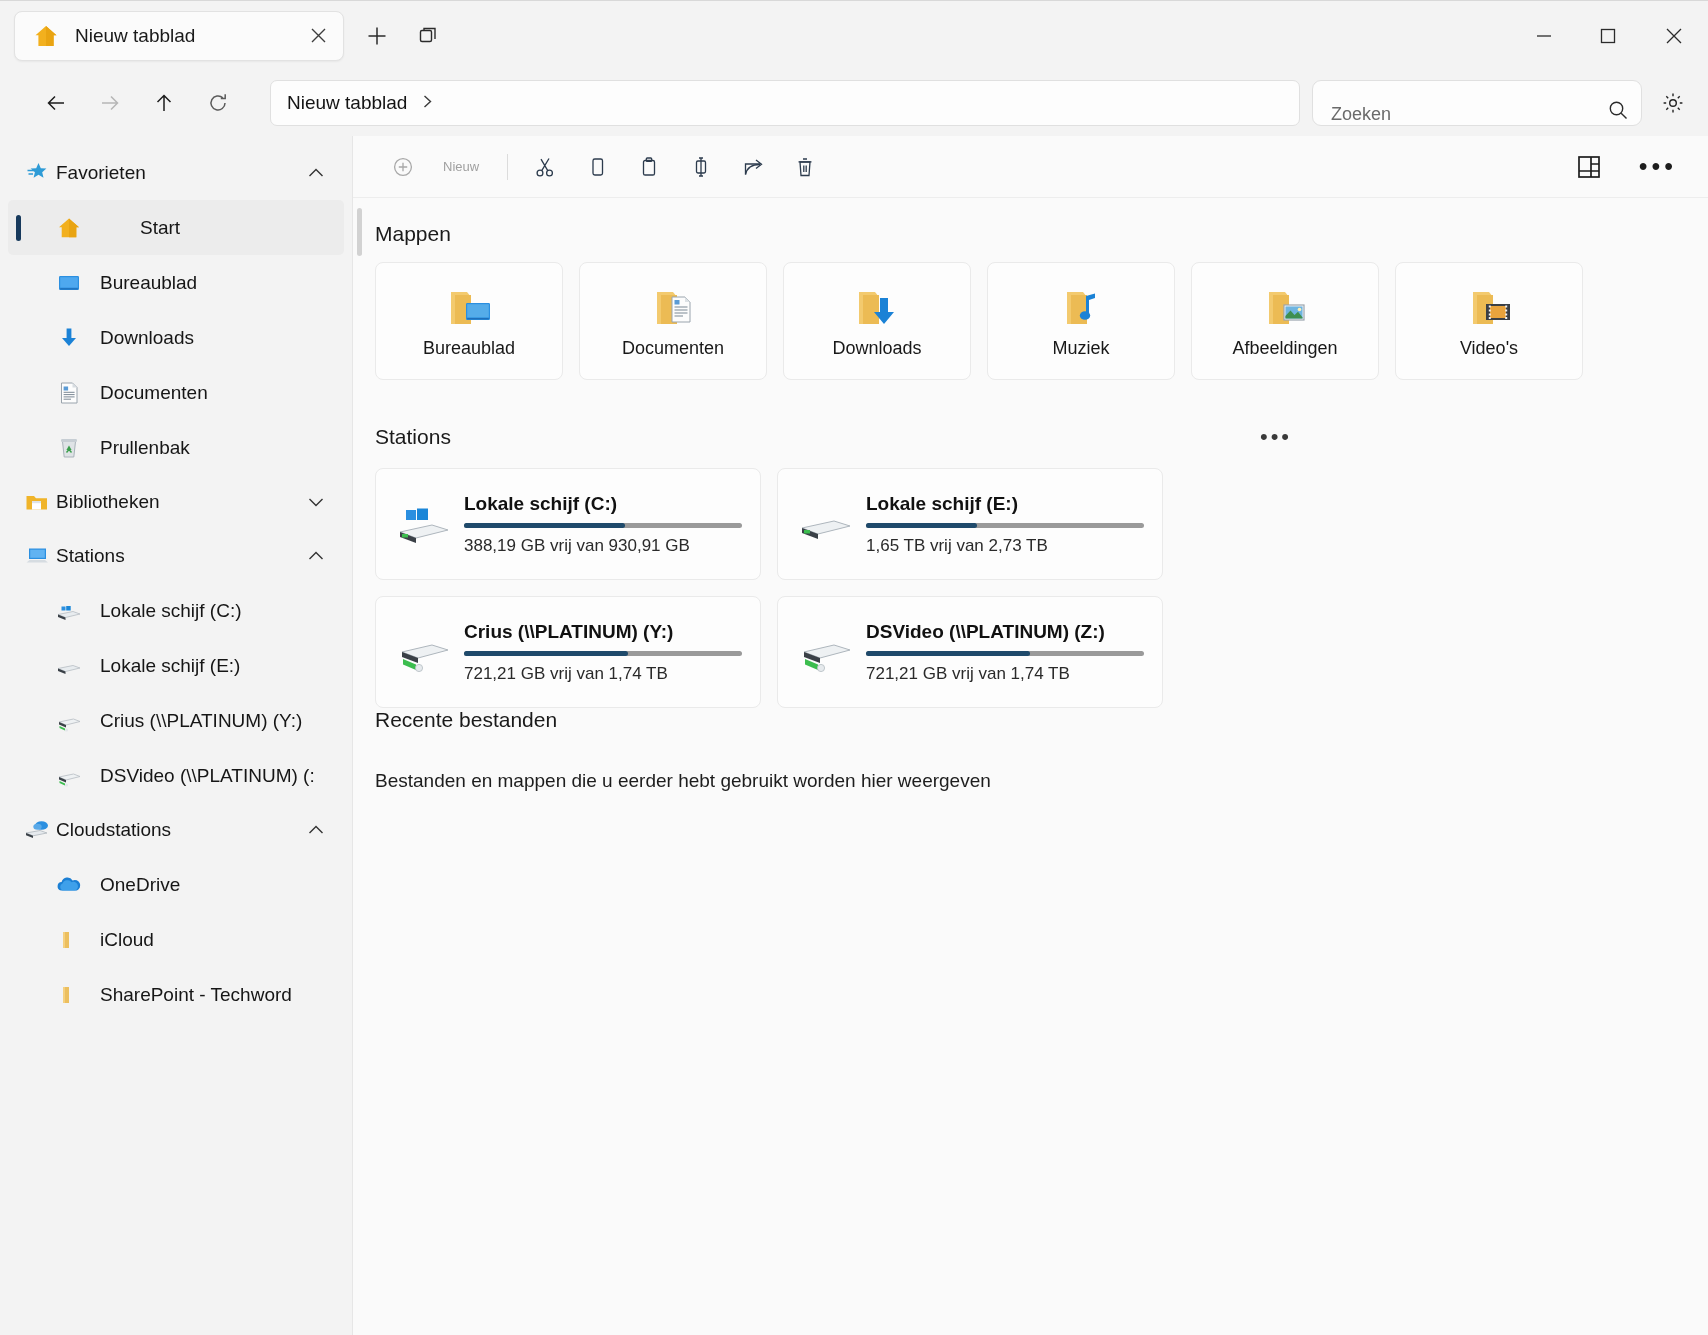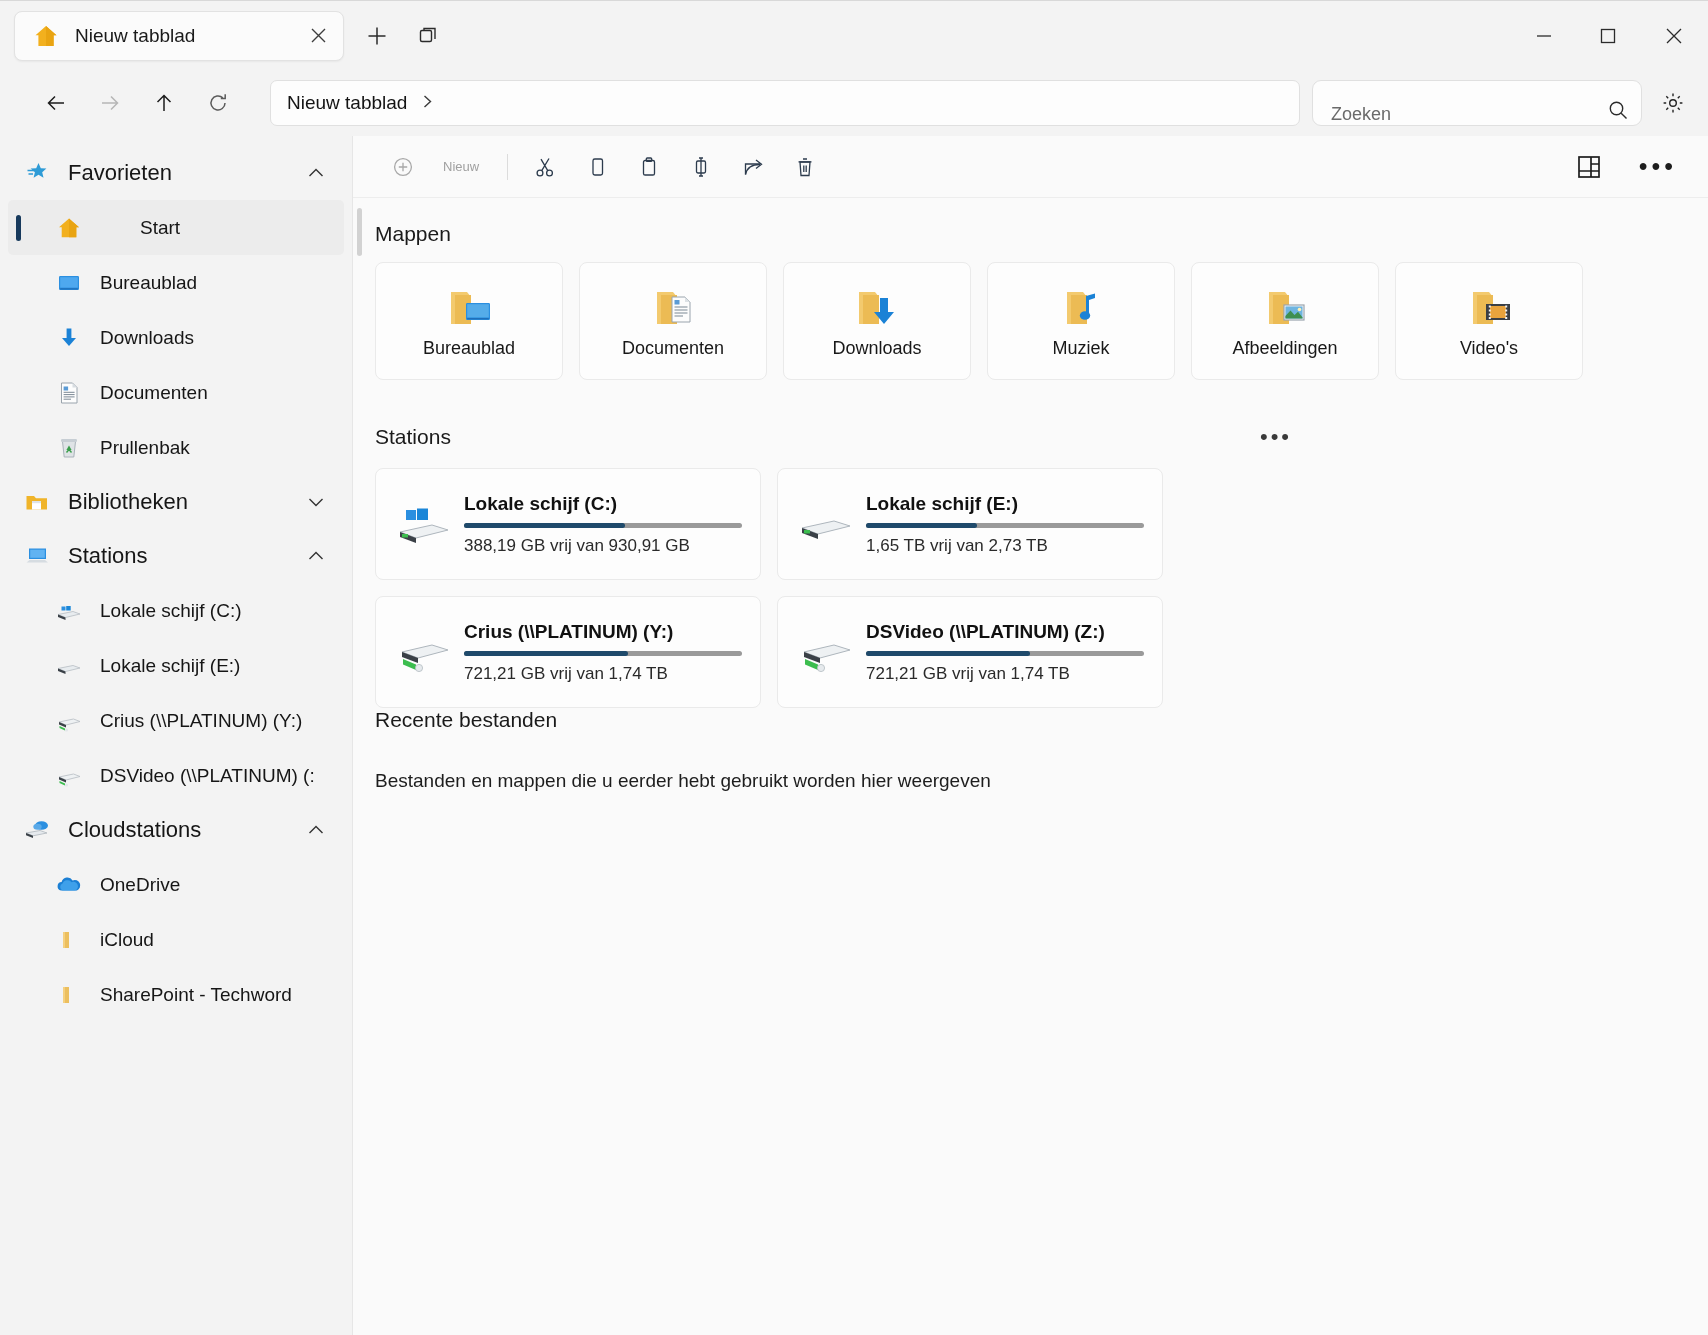--- a/index.html
+++ b/index.html
@@ -82,21 +82,21 @@
   .sidebar {
     width: 353px; flex: 0 0 353px; background: #f3f3f3;
     padding-top: 10px; overflow: hidden; position: relative;
     border-right: 1px solid #e6e6e6;
   }
   .nav-group-header {
     height: 54px; display: flex; align-items: center; padding: 0 16px 0 22px;
     position: relative;
   }
   .nav-group-header .gicon { width: 30px; flex: 0 0 30px; display:flex; align-items:center; justify-content:center; }
-  .nav-group-header .glabel { font-size: 22px; color: #161616; margin-left: 16px; flex: 1; }
+  .nav-group-header .glabel { font-size: 19px; color: #161616; margin-left: 4px; flex: 1; }
   .chev { color: #333; font-size: 13px; margin-right: 12px; }
   .nav-item {
     height: 55px; display: flex; align-items: center; padding-left: 46px;
     position: relative; border-radius: 5px; margin: 0 8px;
   }
   .nav-item.selected { background: #ececec; gap: 40px; }
   .nav-item .selbar {
     position: absolute; left: 8px; top: 50%; transform: translateY(-50%);
     width: 5px; height: 26px; border-radius: 3px; background: #17395c;
   }

